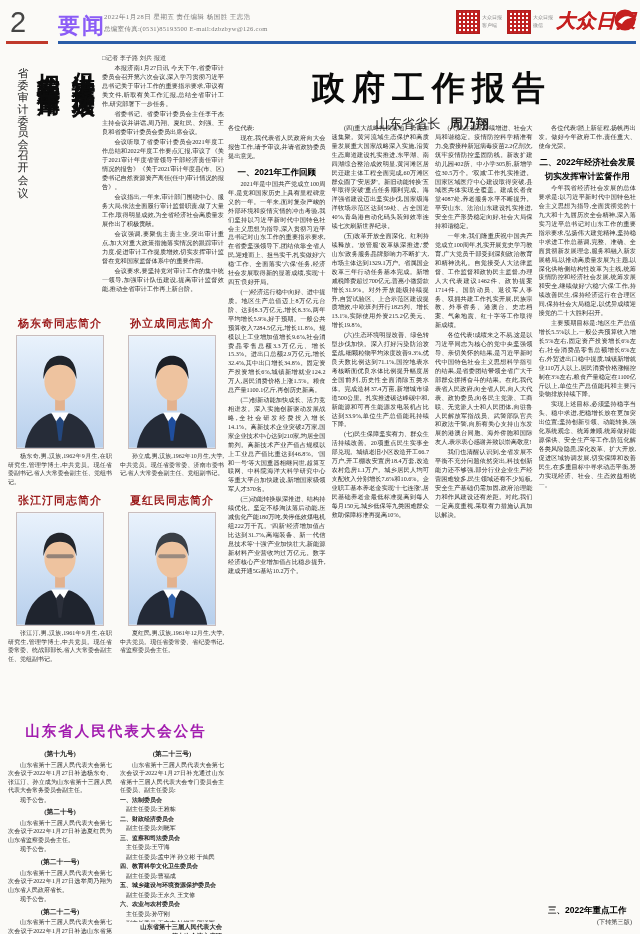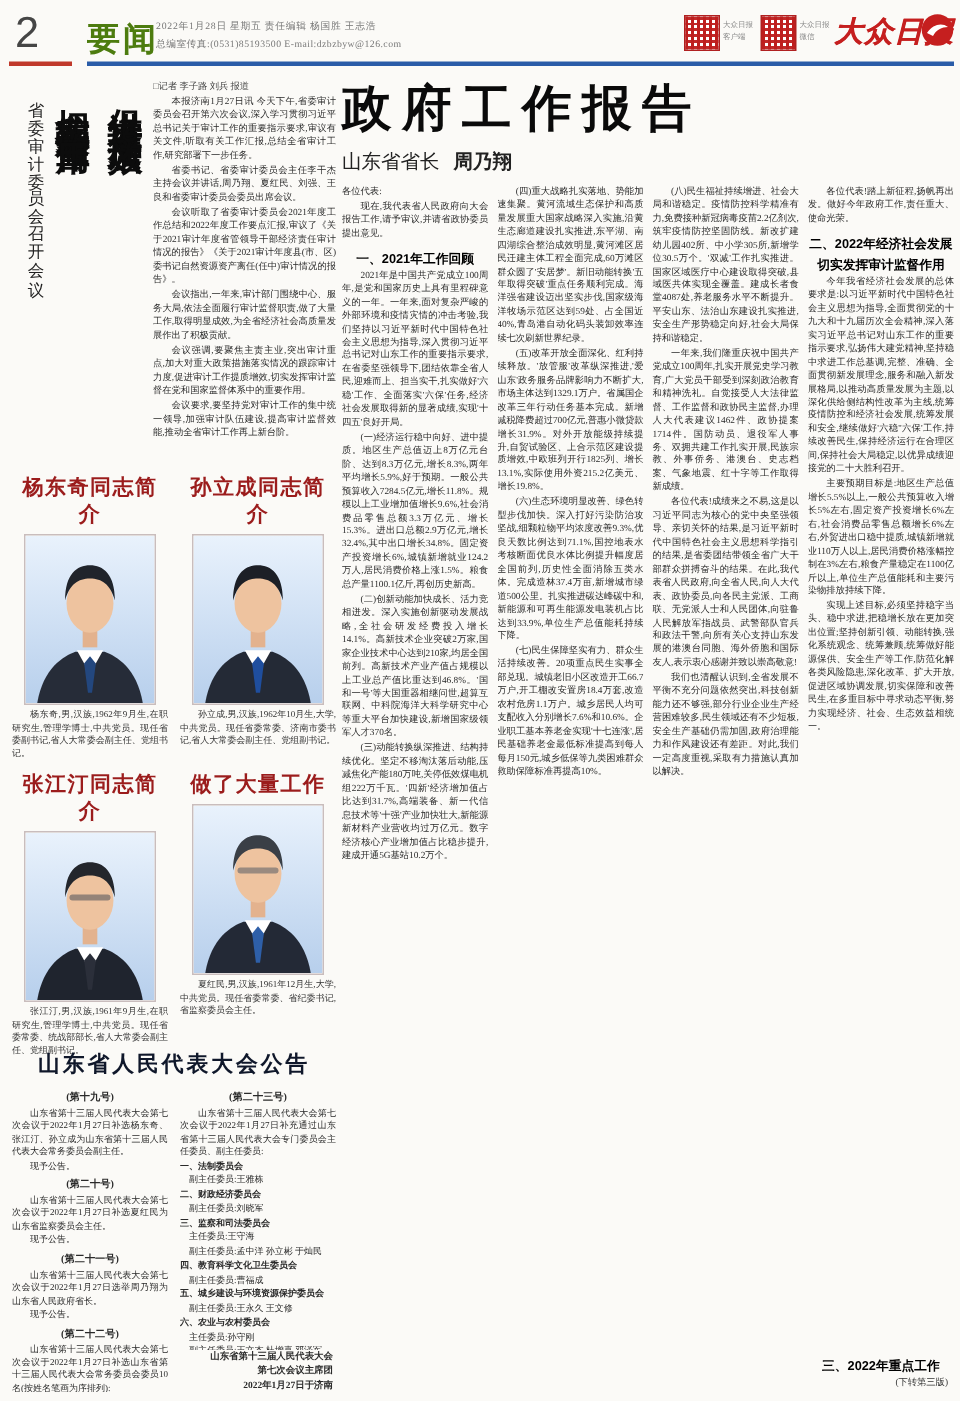--- a/index.html
+++ b/index.html
@@ -7,21 +7,21 @@
   .page {
     position:relative; width:640px; height:934px; margin:0 auto;
     background:#fbfaf7; overflow:hidden;
     font-family:"Liberation Serif", serif; color:#222;
   }
   
   .pagenum { position:absolute; left:10px; top:6px; font-family:"Liberation Sans",sans-serif;
     font-size:29px; font-weight:400; color:#454545; }
   .redbar { position:absolute; left:6px; top:41px; width:42px; height:3px; background:#c0392b; }
   .section-title { position:absolute; left:58px; top:11px; font-family:"Liberation Sans",sans-serif;
-    font-size:22px; font-weight:bold; color:#4d7c0f; letter-spacing:2px; }
+    font-size:22px; font-weight:bold; color:#8b5cf6; letter-spacing:2px; }
   .bluebar { position:absolute; left:58px; top:41px; width:578px; height:3px; background:#2a5ca8; }
   .dateline { position:absolute; left:104px; top:13px; font-size:6.5px; color:#777; letter-spacing:.5px; }
   .contactline { position:absolute; left:104px; top:25px; font-size:6.5px; color:#777; letter-spacing:.3px; }
   .qr { position:absolute; top:11px; width:22px; height:22px;
     background:
       repeating-linear-gradient(0deg, rgba(190,30,30,.95) 0 2px, rgba(255,255,255,0) 2px 4px),
       repeating-linear-gradient(90deg, #be1e1e 0 2px, #fff 2px 4px);
     outline:1px solid #b02020; }
   .qr1 { left:457px; } .qr2 { left:508px; }
   .qrlabel { position:absolute; top:14px; font-size:5px; color:#888; line-height:1.5; white-space:pre-line; }
@@ -35,21 +35,21 @@
   .vbig { width:33px; height:258px; font-family:"Liberation Sans",sans-serif; font-size:23px;
     font-weight:bold; letter-spacing:2.5px; color:#0c0c0c; margin-left:2px; }
   .vkicker { width:22px; height:252px; font-size:11px; letter-spacing:12px; color:#222;
     margin-left:4px; padding-top:4px; }
   
   .audit-col { position:absolute; left:102px; top:54px; width:122px; height:258px; overflow:hidden;
     font-size:6.2px; line-height:1.45; text-align:justify; color:#2a2a2a; }
   .audit-col p { text-indent:2em; margin-bottom:1px; }
   .audit-col p.byline { text-indent:0; color:#444; }
   
-  .rep-head { position:absolute; left:228px; top:50px; width:408px; text-align:left; }
+  .rep-head { position:absolute; left:228px; top:66px; width:408px; text-align:center; }
   .rep-title { font-family:"Liberation Sans",sans-serif; font-size:33px; font-weight:bold;
     letter-spacing:7px; color:#0a0a0a; }
   .rep-sub { margin-top:5px; font-size:12.5px; font-weight:bold; color:#111; letter-spacing:.5px; }
   .rep-by { margin-top:4px; font-size:13px; color:#222; }
   .rep-by b { margin-left:6px; }
   
   .rep-cols { position:absolute; left:228px; top:124px; width:408px; height:804px;
     display:flex; gap:6px; }
   .col { width:97.5px; height:804px; overflow:hidden; font-size:6.2px; line-height:1.44;
     text-align:justify; color:#2a2a2a; }
@@ -60,29 +60,29 @@
   .col p.hsec2 { margin-top:0; }
   .col4 { display:flex; flex-direction:column; }
   .clip4 { flex:1; overflow:hidden; }
   .col4 .hsec { text-indent:0; text-align:center; font-family:"Liberation Sans",sans-serif;
     font-weight:bold; font-size:8.5px; margin:6px 0 4px; color:#000; }
   .col4 .note { text-indent:0; text-align:right; font-size:6.2px; color:#333; padding-right:4px; }
   
   .profiles { position:absolute; left:8px; top:316px; width:216px;
     display:grid; grid-template-columns:1fr 1fr; column-gap:8px; row-gap:7px; }
   .pcard { text-align:center; }
-  .ptitle { font-family:"Liberation Sans",sans-serif; font-size:14px; font-weight:bold;
+  .ptitle { font-family:"Liberation Sans",sans-serif; font-size:11px; font-weight:bold;
     color:#9b1c1c; letter-spacing:1px; margin-bottom:4px; }
   .photo { display:block; margin:0 auto; border:1px solid #c9bdbd; }
   .pcap { margin-top:3px; font-size:6px; line-height:1.42; text-align:justify; color:#333;
     text-indent:2em; }
   
   .ann { position:absolute; left:8px; top:700px; width:216px; height:230px; }
   .ann-title { text-align:center; font-family:"Liberation Sans",sans-serif; font-size:14.5px;
-    font-weight:bold; letter-spacing:2px; color:#0f172a; }
+    font-weight:bold; letter-spacing:2px; color:#a21caf;margin-top:22px; }
   .ann-cols { display:flex; gap:8px; margin-top:5px; height:204px; }
   .ann-col { width:104px; overflow:hidden; font-size:6px; line-height:1.42; text-align:justify;
     color:#2a2a2a; }
   .ann p.ann-no { text-indent:0; text-align:center; font-weight:bold; font-size:6.8px; margin:3px 0 2px; }
   .ann p.cmte { text-indent:0; font-weight:bold; }
   .ann p.cmem { text-indent:0; padding-left:1em; }
   .ann-right { display:flex; flex-direction:column; }
   .ann-clip { flex:1; overflow:hidden; }
   .ann-sign { text-align:right; font-weight:bold; font-size:6.3px; line-height:1.5; padding-right:2px; }
   .ann-sign .sign-date { font-weight:bold; }
@@ -227,21 +227,21 @@
         <path d="M27 44 C27 26 35 20 44 20 C53 20 61 26 61 44 C58 33 52 29 44 29 C36 29 30 33 27 44 Z" fill="#23262c"></path>
         <rect x="30" y="42" width="28" height="4" rx="2" fill="#4a4f58" opacity=".55"></rect>
         <path d="M8 114 C12 90 26 82 34 79 L54 79 C62 82 76 90 80 114 Z" fill="#1f242e"></path>
         <path d="M35 78 L44 94 L53 78 Z" fill="#fff"></path>
         <path d="M44 82 l4 5 -2.6 20 -2.8 0 -2.6 -20 Z" fill="#2b2f3a"></path>
       </svg>
       <div class="pcap">张江汀,男,汉族,1961年9月生,在职研究生,管理学博士,中共党员。现任省委常委、统战部部长,省人大常委会副主任、党组副书记。</div>
     </div>
 
     <div class="pcard">
-      <div class="ptitle">做了大量工作</div>
+      <div class="ptitle">夏红民同志简介</div>
       <svg class="photo" width="88" height="114" viewBox="0 0 88 114">
         <defs>
             <linearGradient id="g4" x1="0" y1="0" x2="0" y2="1">
               <stop offset="0" stop-color="#e9f2fc"></stop>
               <stop offset="1" stop-color="#b7cfec"></stop>
             </linearGradient>
           </defs>
         <rect width="88" height="114" fill="url(#g4)"></rect>
         <rect x="39" y="62" width="10" height="14" fill="#e3b28e"></rect>
         <ellipse cx="44" cy="46" rx="16" ry="20" fill="#eec39f"></ellipse>

